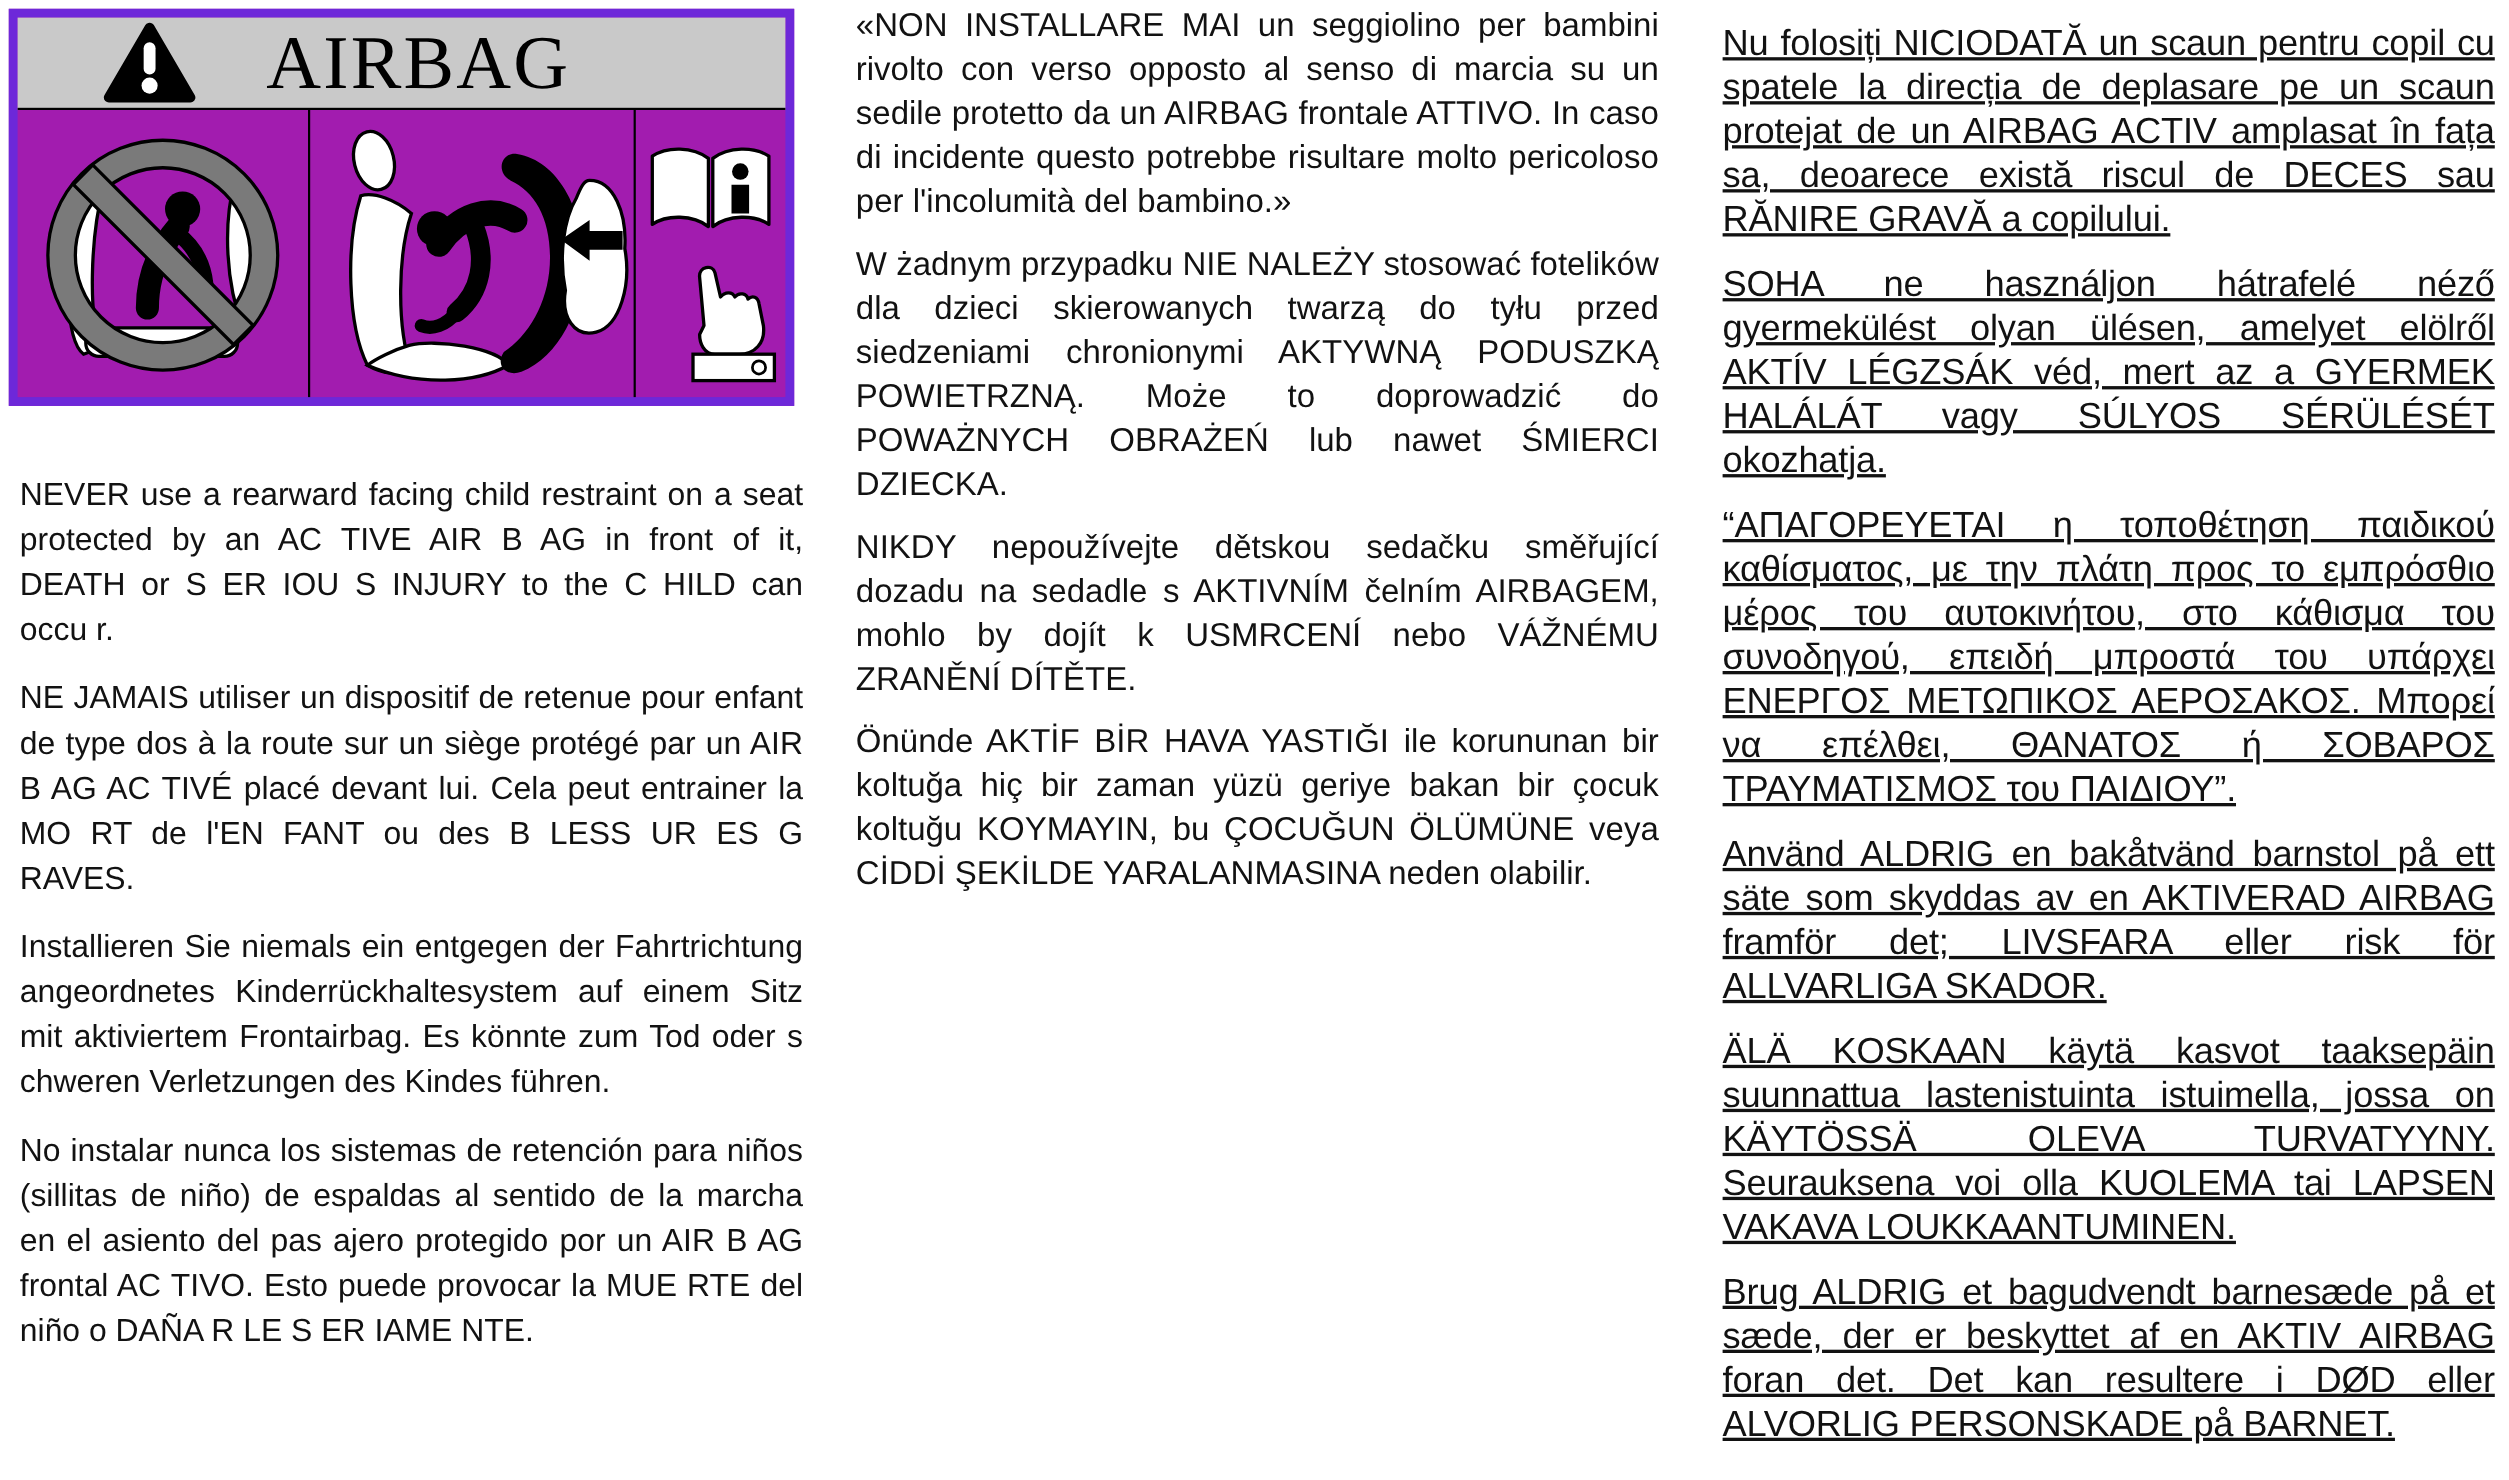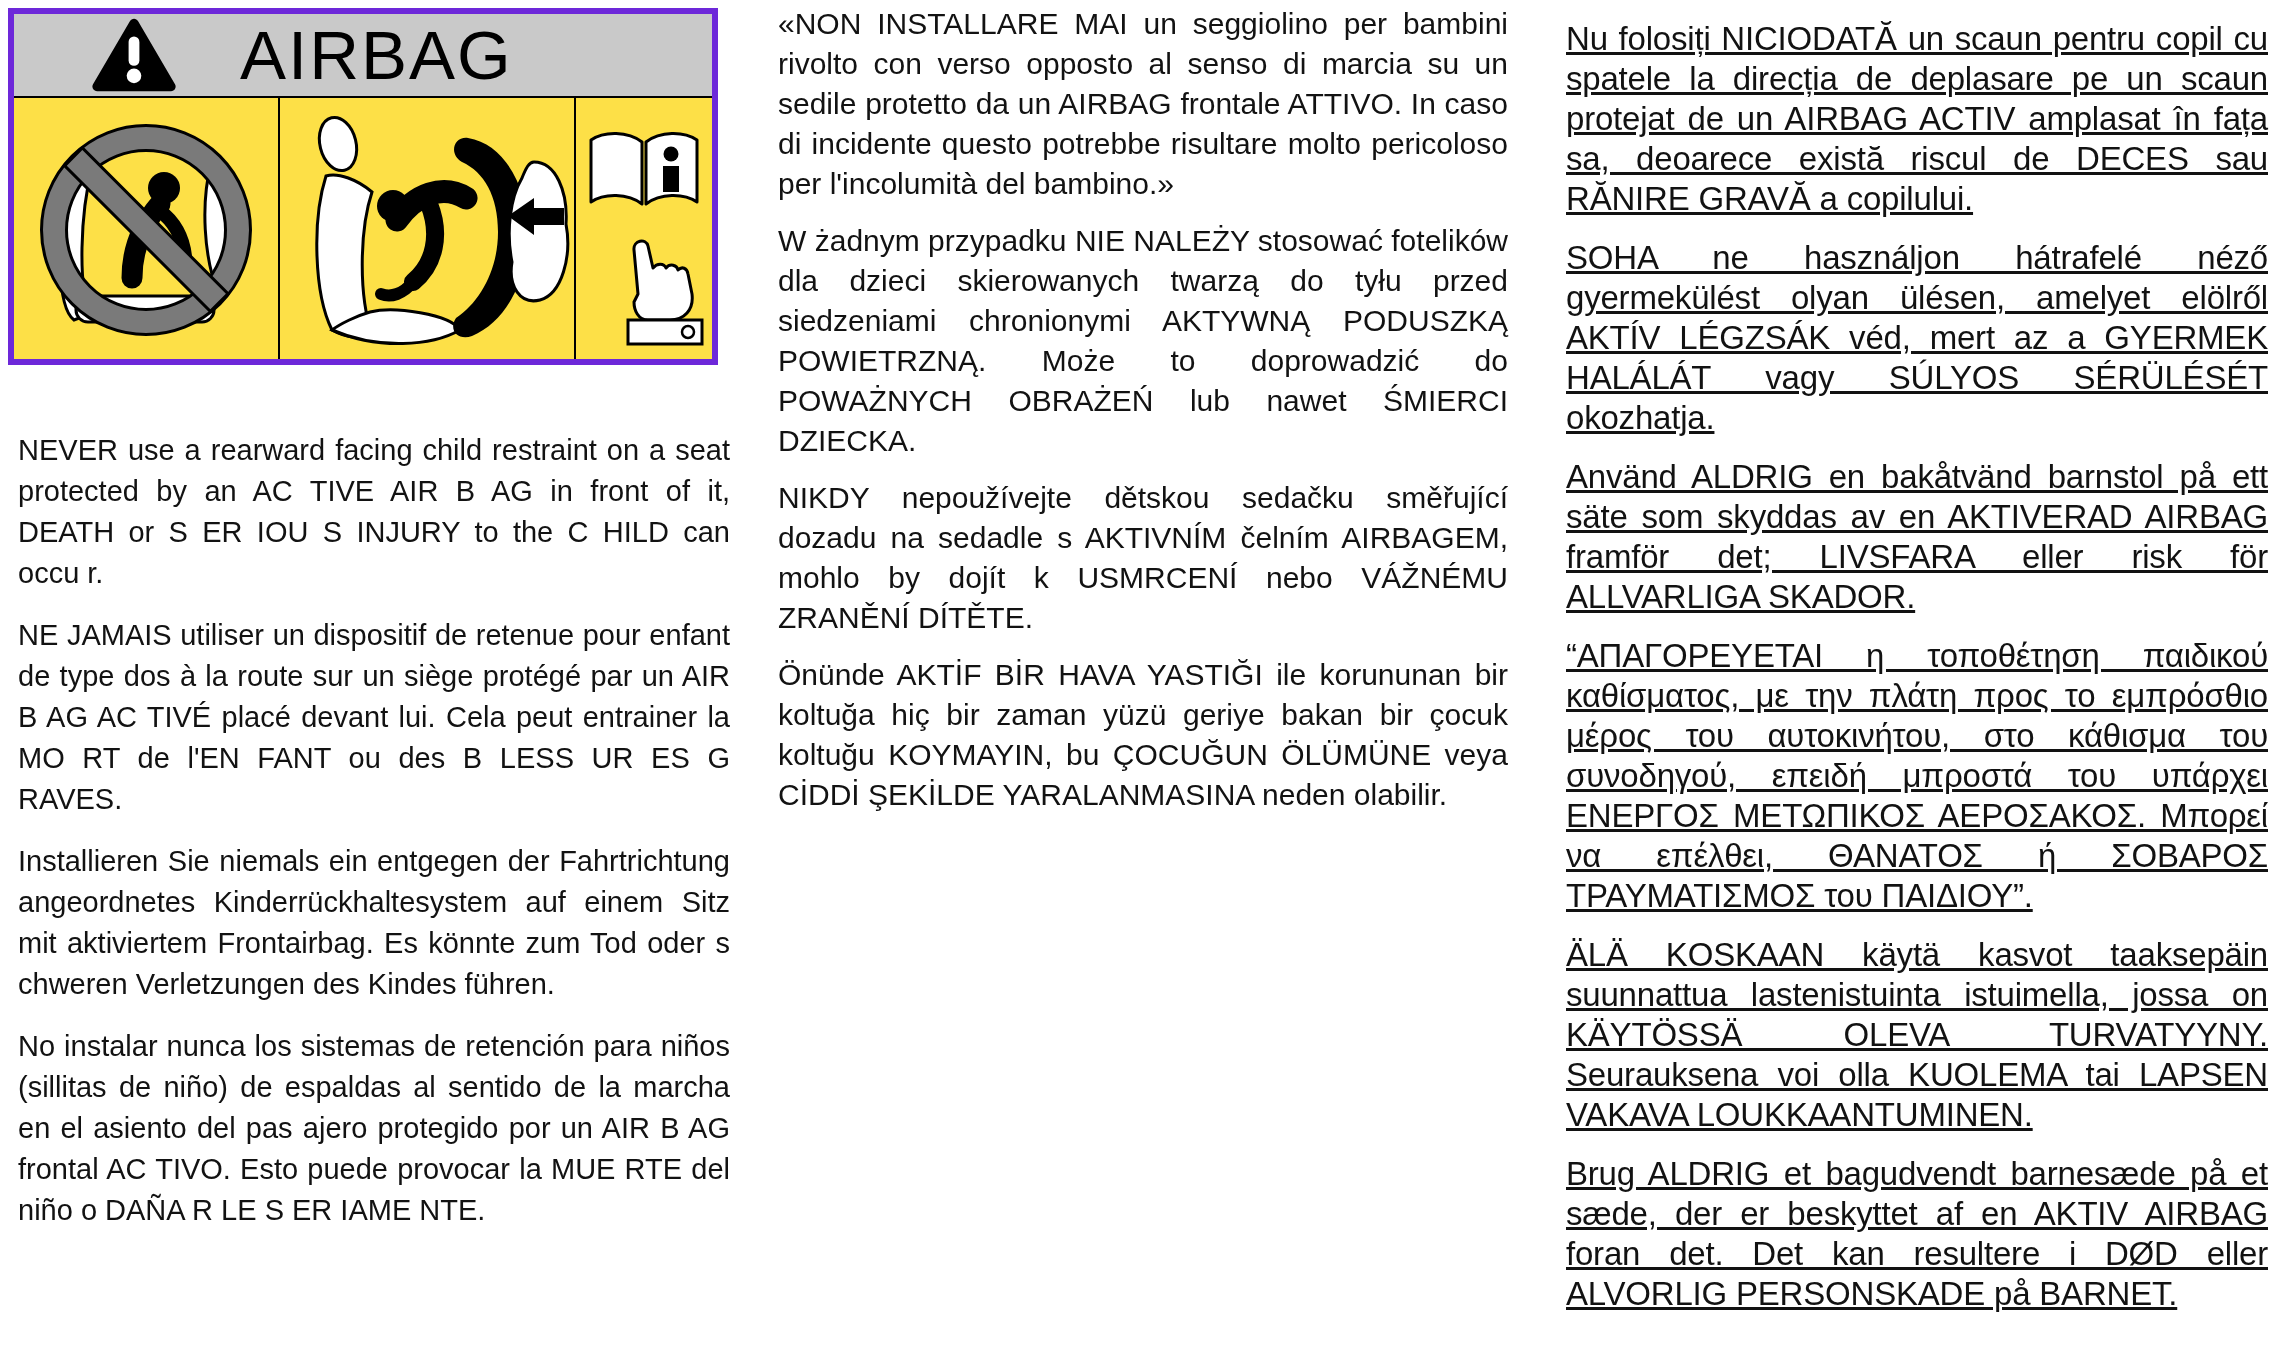--- a/index.html
+++ b/index.html
@@ -6,21 +6,21 @@
   body{
     width:2281px;height:1345px;
     background:#ffffff;color:#121212;
     font-family:"Liberation Sans", sans-serif;
     position:relative;overflow:hidden;
   }
   
   .graphic-box{
     position:absolute;left:8px;top:8px;
     width:698px;height:345px;
-    border:6px solid #6d28d9;background:#fde047;
+    border:8px solid #6d28d9;background:#a21caf;font-family:Liberation Serif, serif;
   }
   .graphic-header{
     height:82px;background:#c9c9c9;border-bottom:2px solid #000;
     display:flex;align-items:center;
   }
   .tri-svg{margin-left:68px;display:block;}
   .graphic-title{
     font-size:69px;line-height:1;color:#000;
     letter-spacing:2px;margin-left:54px;white-space:nowrap;
   }
@@ -125,17 +125,17 @@
 <div class="col" id="col-mid">
   <p>«NON INSTALLARE MAI un seggiolino per bambini rivolto con verso opposto al senso di marcia su un sedile protetto da un AIRBAG frontale ATTIVO. In caso di incidente questo potrebbe risultare molto pericoloso per l'incolumità del bambino.»</p>
   <p>W żadnym przypadku NIE NALEŻY stosować fotelików dla dzieci skierowanych twarzą do tyłu przed siedzeniami chronionymi AKTYWNĄ PODUSZKĄ POWIETRZNĄ. Może to doprowadzić do POWAŻNYCH OBRAŻEŃ lub nawet ŚMIERCI DZIECKA.</p>
   <p>NIKDY nepoužívejte dětskou sedačku směřující dozadu na sedadle s AKTIVNÍM čelním AIRBAGEM, mohlo by dojít k USMRCENÍ nebo VÁŽNÉMU ZRANĚNÍ DÍTĚTE.</p>
   <p>Önünde AKTİF BİR HAVA YASTIĞI ile korununan bir koltuğa hiç bir zaman yüzü geriye bakan bir çocuk koltuğu KOYMAYIN, bu ÇOCUĞUN ÖLÜMÜNE veya CİDDİ ŞEKİLDE YARALANMASINA neden olabilir.</p>
 </div>
 
 <div class="col" id="col-right">
   <p>Nu folosiți NICIODATĂ un scaun pentru copil cu spatele la direcția de deplasare pe un scaun protejat de un AIRBAG ACTIV amplasat în fața sa, deoarece există riscul de DECES sau RĂNIRE GRAVĂ a copilului.</p>
   <p>SOHA ne használjon hátrafelé néző gyermekülést olyan ülésen, amelyet elölről AKTÍV LÉGZSÁK véd, mert az a GYERMEK HALÁLÁT vagy SÚLYOS SÉRÜLÉSÉT okozhatja.</p>
+  <p>“ΑΠΑΓΟΡΕΥΕΤΑΙ η τοποθέτηση παιδικού καθίσματος, με την πλάτη προς το εμπρόσθιο μέρος του αυτοκινήτου, στο κάθισμα του συνοδηγού, επειδή μπροστά του υπάρχει ΕΝΕΡΓΟΣ ΜΕΤΩΠΙΚΟΣ ΑΕΡΟΣΑΚΟΣ. Μπορεί να επέλθει, ΘΑΝΑΤΟΣ ή ΣΟΒΑΡΟΣ ΤΡΑΥΜΑΤΙΣΜΟΣ του ΠΑΙΔΙΟΥ”.</p>
   <p>Använd ALDRIG en bakåtvänd barnstol på ett säte som skyddas av en AKTIVERAD AIRBAG framför det; LIVSFARA eller risk för ALLVARLIGA SKADOR.</p>
-  <p>“ΑΠΑΓΟΡΕΥΕΤΑΙ η τοποθέτηση παιδικού καθίσματος, με την πλάτη προς το εμπρόσθιο μέρος του αυτοκινήτου, στο κάθισμα του συνοδηγού, επειδή μπροστά του υπάρχει ΕΝΕΡΓΟΣ ΜΕΤΩΠΙΚΟΣ ΑΕΡΟΣΑΚΟΣ. Μπορεί να επέλθει, ΘΑΝΑΤΟΣ ή ΣΟΒΑΡΟΣ ΤΡΑΥΜΑΤΙΣΜΟΣ του ΠΑΙΔΙΟΥ”.</p>
   <p>ÄLÄ KOSKAAN käytä kasvot taaksepäin suunnattua lastenistuinta istuimella, jossa on KÄYTÖSSÄ OLEVA TURVATYYNY. Seurauksena voi olla KUOLEMA tai LAPSEN VAKAVA LOUKKAANTUMINEN.</p>
   <p>Brug ALDRIG et bagudvendt barnesæde på et sæde, der er beskyttet af en AKTIV AIRBAG foran det. Det kan resultere i DØD eller ALVORLIG PERSONSKADE på BARNET.</p>
 </div>
 
 </body></html>

